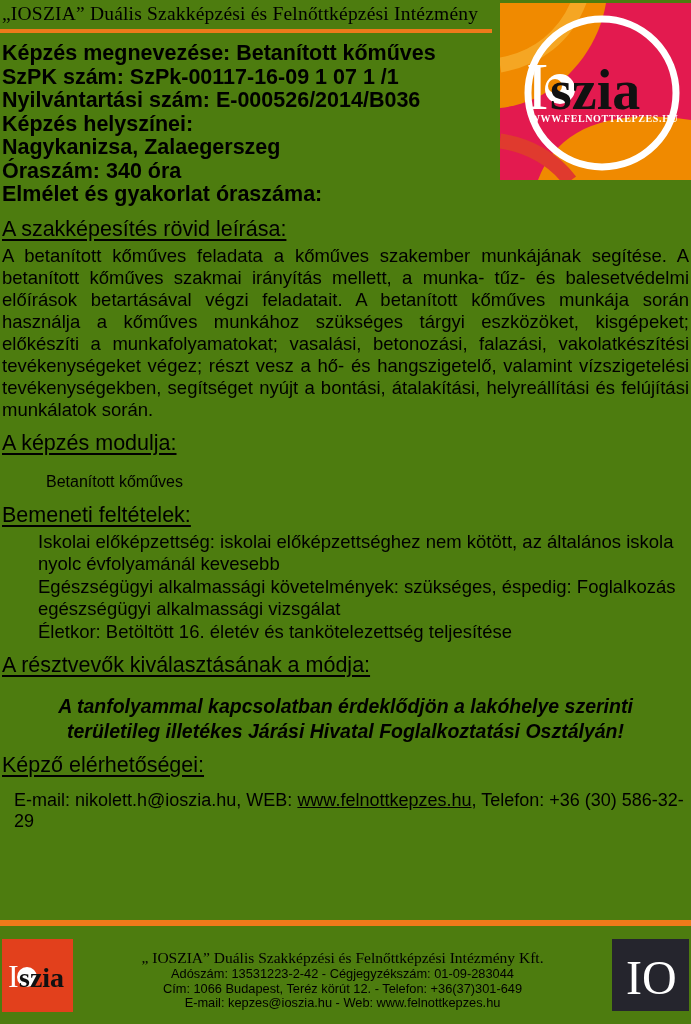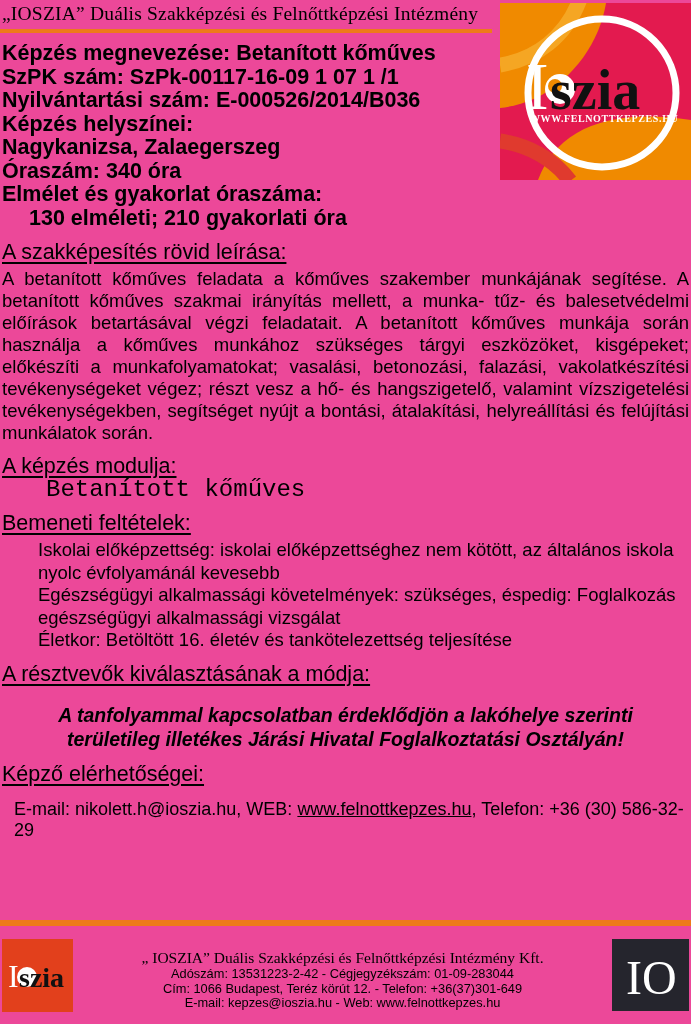--- a/index.html
+++ b/index.html
@@ -1,17 +1,17 @@
 <!DOCTYPE html>
 <html lang="hu"><head>
 <meta charset="utf-8">
 <style>
   html,body{margin:0;padding:0;background:#888;}
   .page{
-    position:relative;width:691px;height:1024px;margin:0 auto;background:#ec4899;
+    position:relative;width:691px;height:1024px;margin:0 auto;background:#4d7c0f;
     font-family:"Liberation Sans",sans-serif;color:#000;overflow:hidden;
   }
   
   .top-title{
     font-family:"Liberation Serif",serif;font-size:19.5px;line-height:22px;
     padding:3px 0 0 2px;letter-spacing:.2px;
   }
   .rule-top{width:492px;height:4px;background:#EE7A1A;margin-top:4px;}
   
   .logo-main{position:absolute;top:3px;right:0;width:191px;height:177px;}
@@ -20,21 +20,21 @@
   .course .indent{padding-left:27px;}
   
   .sec-h{font-size:21.5px;line-height:24px;margin:10px 0 0 2px;}
   .sec-h .u{text-decoration:underline;text-underline-offset:3px;}
   .sec-h.first{margin-top:10px;}
   
   .body-just{
     font-size:18.5px;line-height:22px;text-align:justify;
     margin:4px 2px 0 2px;
   }
-  .module-item{font-size:24px;line-height:22px;margin:1px 0 0 46px;font-family:Liberation Mono, monospace;}
+  .module-item{font-size:16px;line-height:22px;margin:16px 0 0 46px;}
   .entry-item{font-size:18.5px;line-height:22.5px;margin:0 0 0 38px;}
   .entry-list{margin-top:4px;}
   .selection-body{font-size:18.5px;line-height:22.5px;margin:4px 2px 0 2px;text-indent:40px;}
   .notice{
     margin:17px auto 8px;width:652px;text-align:center;
     font-weight:bold;font-style:italic;font-size:19.5px;line-height:24.5px;
   }
   .contact-line{font-size:18px;line-height:21px;margin:13px 0 0 14px;}
   .contact-line .link{text-decoration:underline;color:#000;}
   
@@ -70,21 +70,20 @@
   </svg>
 
   <div class="course">
     <div class="course-line">Képzés megnevezése: Betanított kőműves</div>
     <div class="course-line">SzPK szám: SzPk-00117-16-09 1 07 1 /1</div>
     <div class="course-line">Nyilvántartási szám: E-000526/2014/B036</div>
     <div class="course-line">Képzés helyszínei:</div>
     <div class="course-line">Nagykanizsa, Zalaegerszeg</div>
     <div class="course-line">Óraszám: 340 óra</div>
     <div class="course-line">Elmélet és gyakorlat óraszáma:</div>
-    <div class="course-line indent">130 elméleti; 210 gyakorlati óra</div>
   </div>
 
   <div class="sec-h first"><span class="u">A szakképesítés rövid leírása:</span></div>
   <div class="body-just">A betanított kőműves feladata a kőműves szakember munkájának segítése. A betanított kőműves szakmai irányítás mellett, a munka- tűz- és balesetvédelmi előírások betartásával végzi feladatait. A betanított kőműves munkája során használja a kőműves munkához szükséges tárgyi eszközöket, kisgépeket; előkészíti a munkafolyamatokat; vasalási, betonozási, falazási, vakolatkészítési tevékenységeket végez; részt vesz a hő- és hangszigetelő, valamint vízszigetelési tevékenységekben, segítséget nyújt a bontási, átalakítási, helyreállítási és felújítási munkálatok során.</div>
 
   <div class="sec-h"><span class="u">A képzés modulja:</span></div>
   <div class="module-item">Betanított kőműves</div>
 
   <div class="sec-h"><span class="u">Bemeneti feltételek:</span></div>
   <div class="entry-list">

